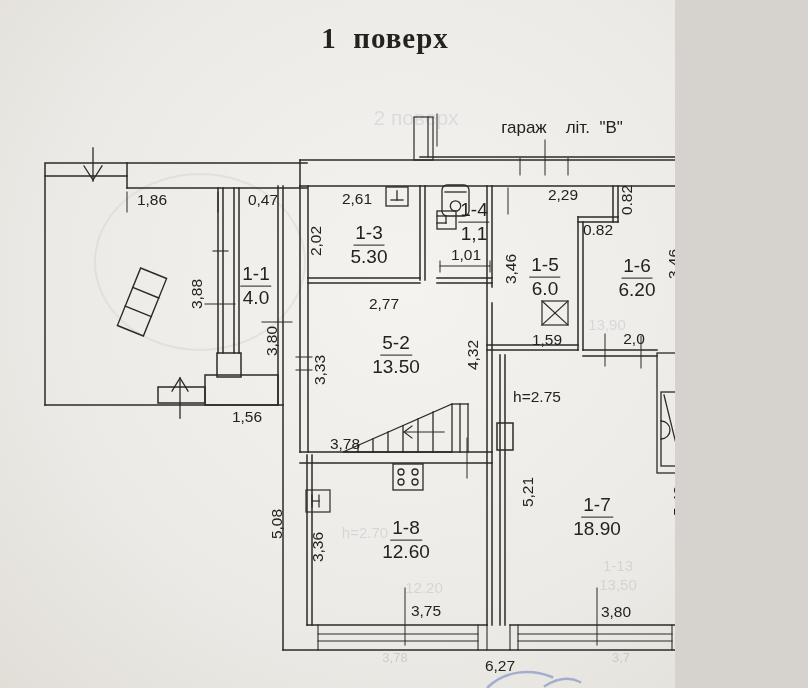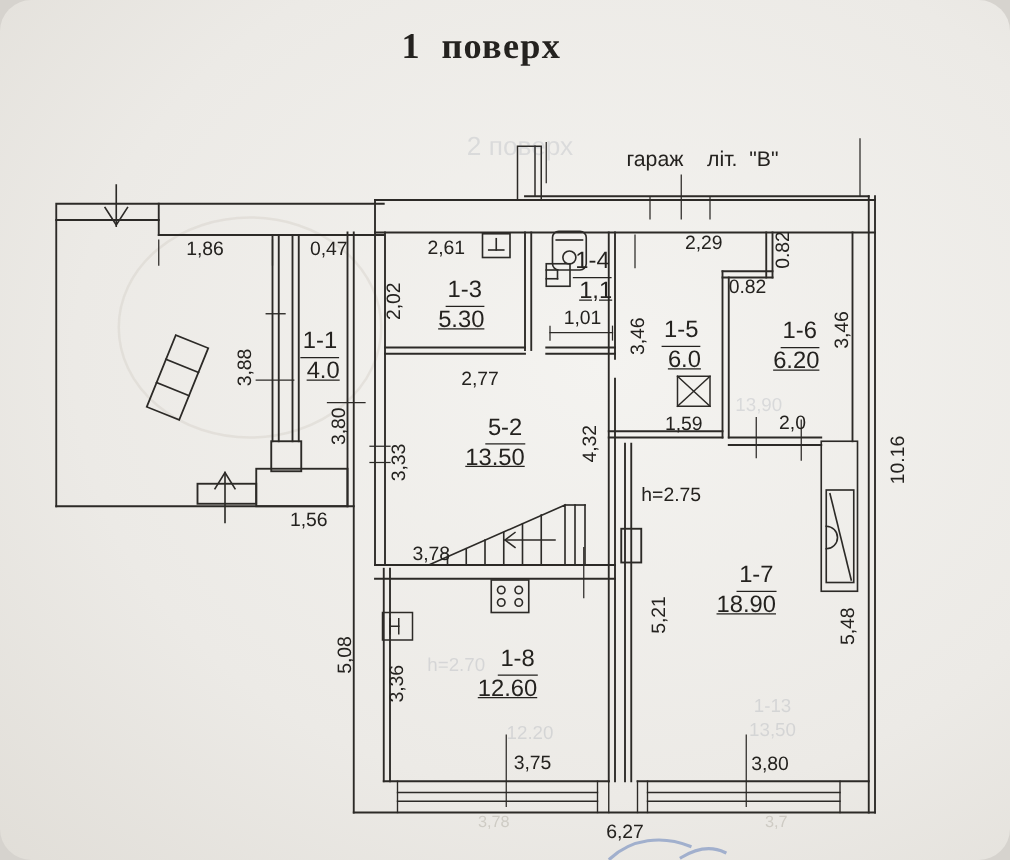--- a/index.html
+++ b/index.html
@@ -1,27 +1,27 @@
 <!DOCTYPE html>
 <html><head>
 <meta charset="utf-8">
 <style>
   html,body{margin:0;padding:0;background:#d6d3ce;}
   .page{
-    position:relative;width:808px;height:688px;overflow:hidden;
+    position:relative;width:675px;height:688px;overflow:hidden;
     background:radial-gradient(ellipse at 60% 42%, #f4f3f0 0%, #eceae6 62%, #e1ded8 100%);
-    font-family:"Liberation Sans", sans-serif;color:#24221f;border-radius:25px;
+    font-family:"Liberation Sans", sans-serif;color:#24221f;
   }
   svg.plan{position:absolute;left:0;top:0;}
   .lbl{position:absolute;transform:translate(-50%,-50%);white-space:pre;}
   .title{font-family:"Liberation Serif", serif;font-weight:bold;font-size:29px;letter-spacing:1px;}
   .note{font-size:17px;}
   .dim{position:absolute;transform:translate(-50%,-50%);font-size:15.5px;white-space:pre;}
   .dim.rot{transform:translate(-50%,-50%) rotate(-90deg);}
-  .room-label{position:absolute;transform:translate(-50%,-50%);text-align:right;font-size:19px;line-height:1.1;text-decoration:underline;}
+  .room-label{position:absolute;transform:translate(-50%,-50%);text-align:center;font-size:19px;line-height:1.1;}
   .room-id{display:inline-block;border-bottom:1.7px solid #24221f;padding:0 2px 1px;}
   .room-area{padding-top:1px;}
   .ghost{position:absolute;transform:translate(-50%,-50%);color:#46536e;opacity:.14;white-space:pre;font-size:15px;margin-top:24px;}
   .ghost.big{font-size:21px;opacity:.12;}
   .ghost.band{font-size:13px;opacity:.25;color:#7b7666;}
 </style>
 </head>
 <body>
 
 <div class="page">
@@ -254,30 +254,30 @@
     <div class="room-area">1,1</div>
   </div>
   <div class="room-label" style="left:545px;top:277px">
     <div class="room-id">1-5</div>
     <div class="room-area">6.0</div>
   </div>
   <div class="room-label" style="left:637px;top:278px">
     <div class="room-id">1-6</div>
     <div class="room-area">6.20</div>
   </div>
-  <div class="room-label" style="left:597px;top:473px">
+  <div class="room-label" style="left:597px;top:517px">
     <div class="room-id">1-7</div>
     <div class="room-area">18.90</div>
   </div>
   <div class="room-label" style="left:406px;top:540px">
     <div class="room-id">1-8</div>
     <div class="room-area">12.60</div>
   </div>
 
-  <div class="dim" style="left:164px;top:200px">1,86</div>
+  <div class="dim" style="left:152px;top:200px">1,86</div>
   <div class="dim" style="left:263px;top:200px">0,47</div>
   <div class="dim" style="left:357px;top:199px">2,61</div>
   <div class="dim" style="left:563px;top:195px">2,29</div>
   <div class="dim" style="left:598px;top:230px">0.82</div>
   <div class="dim" style="left:466px;top:255px">1,01</div>
   <div class="dim" style="left:384px;top:304px">2,77</div>
   <div class="dim" style="left:547px;top:340px">1,59</div>
   <div class="dim" style="left:634px;top:339px">2,0</div>
   <div class="dim" style="left:247px;top:417px">1,56</div>
   <div class="dim" style="left:345px;top:444px">3,78</div>

